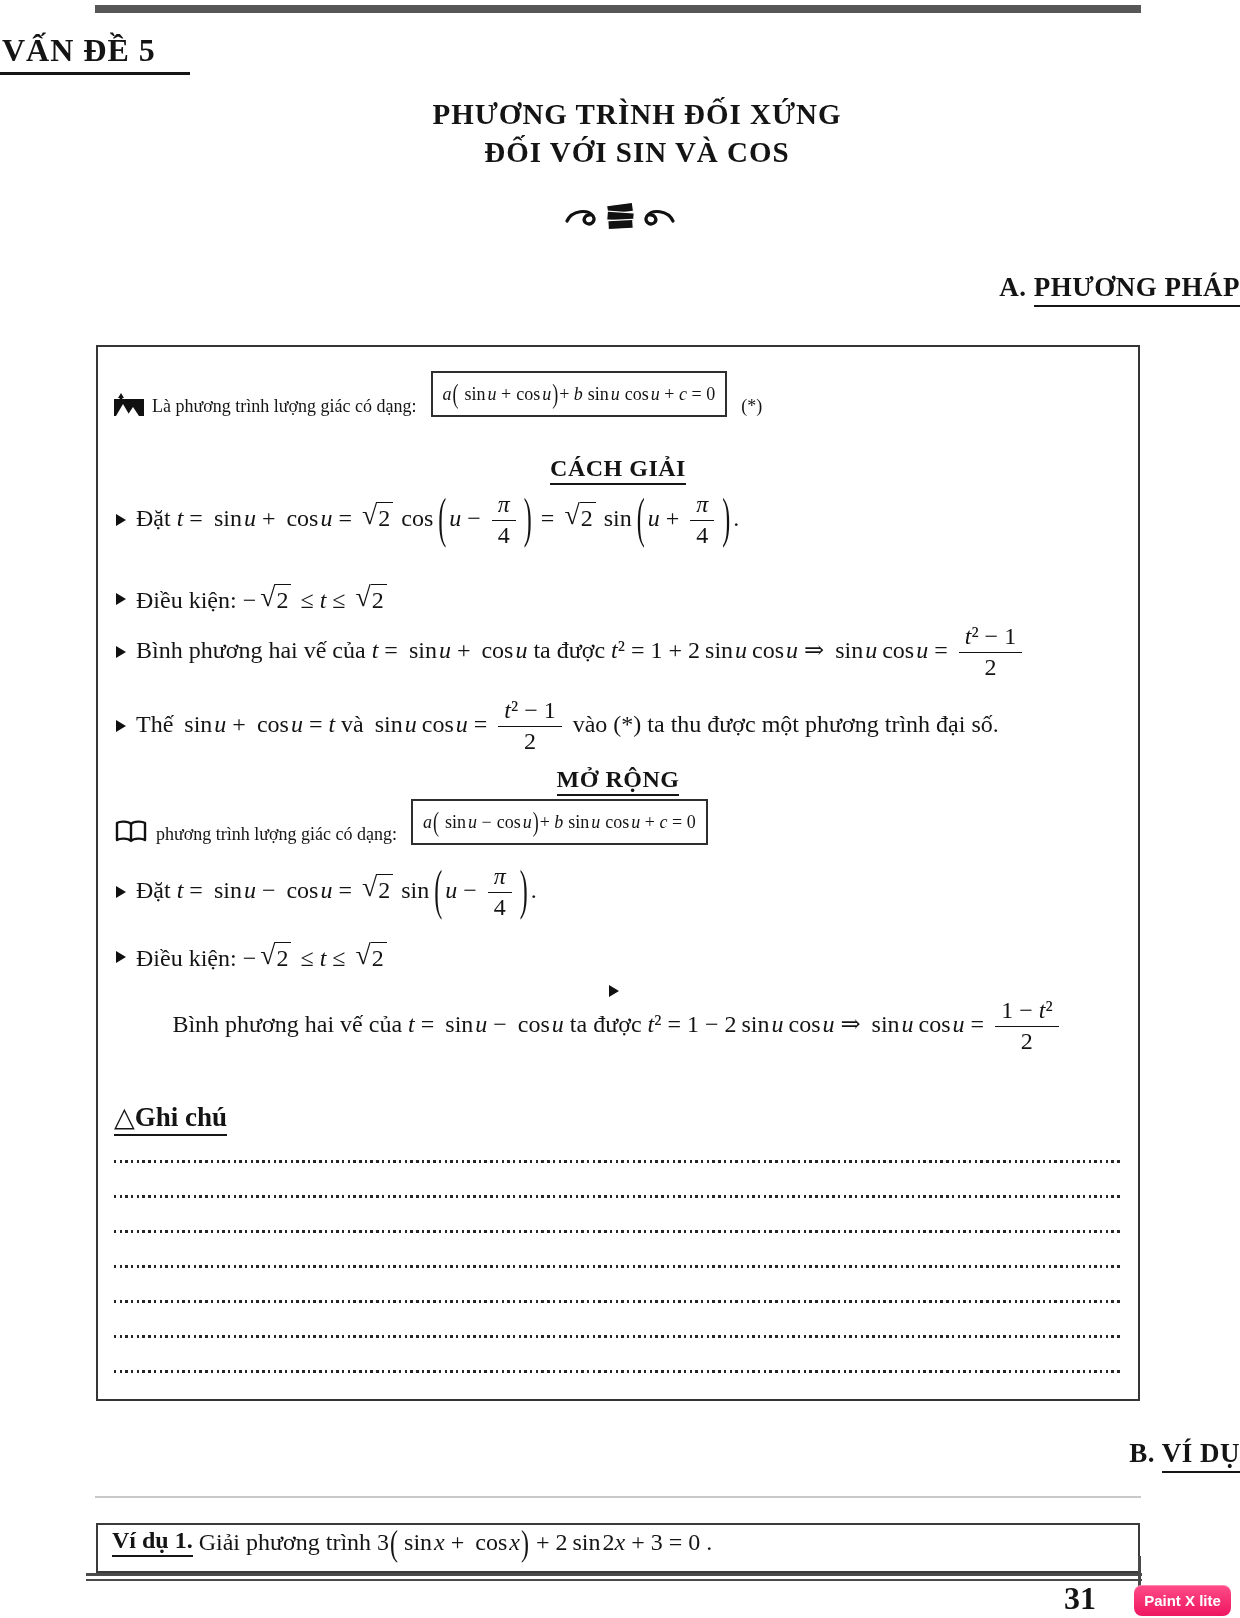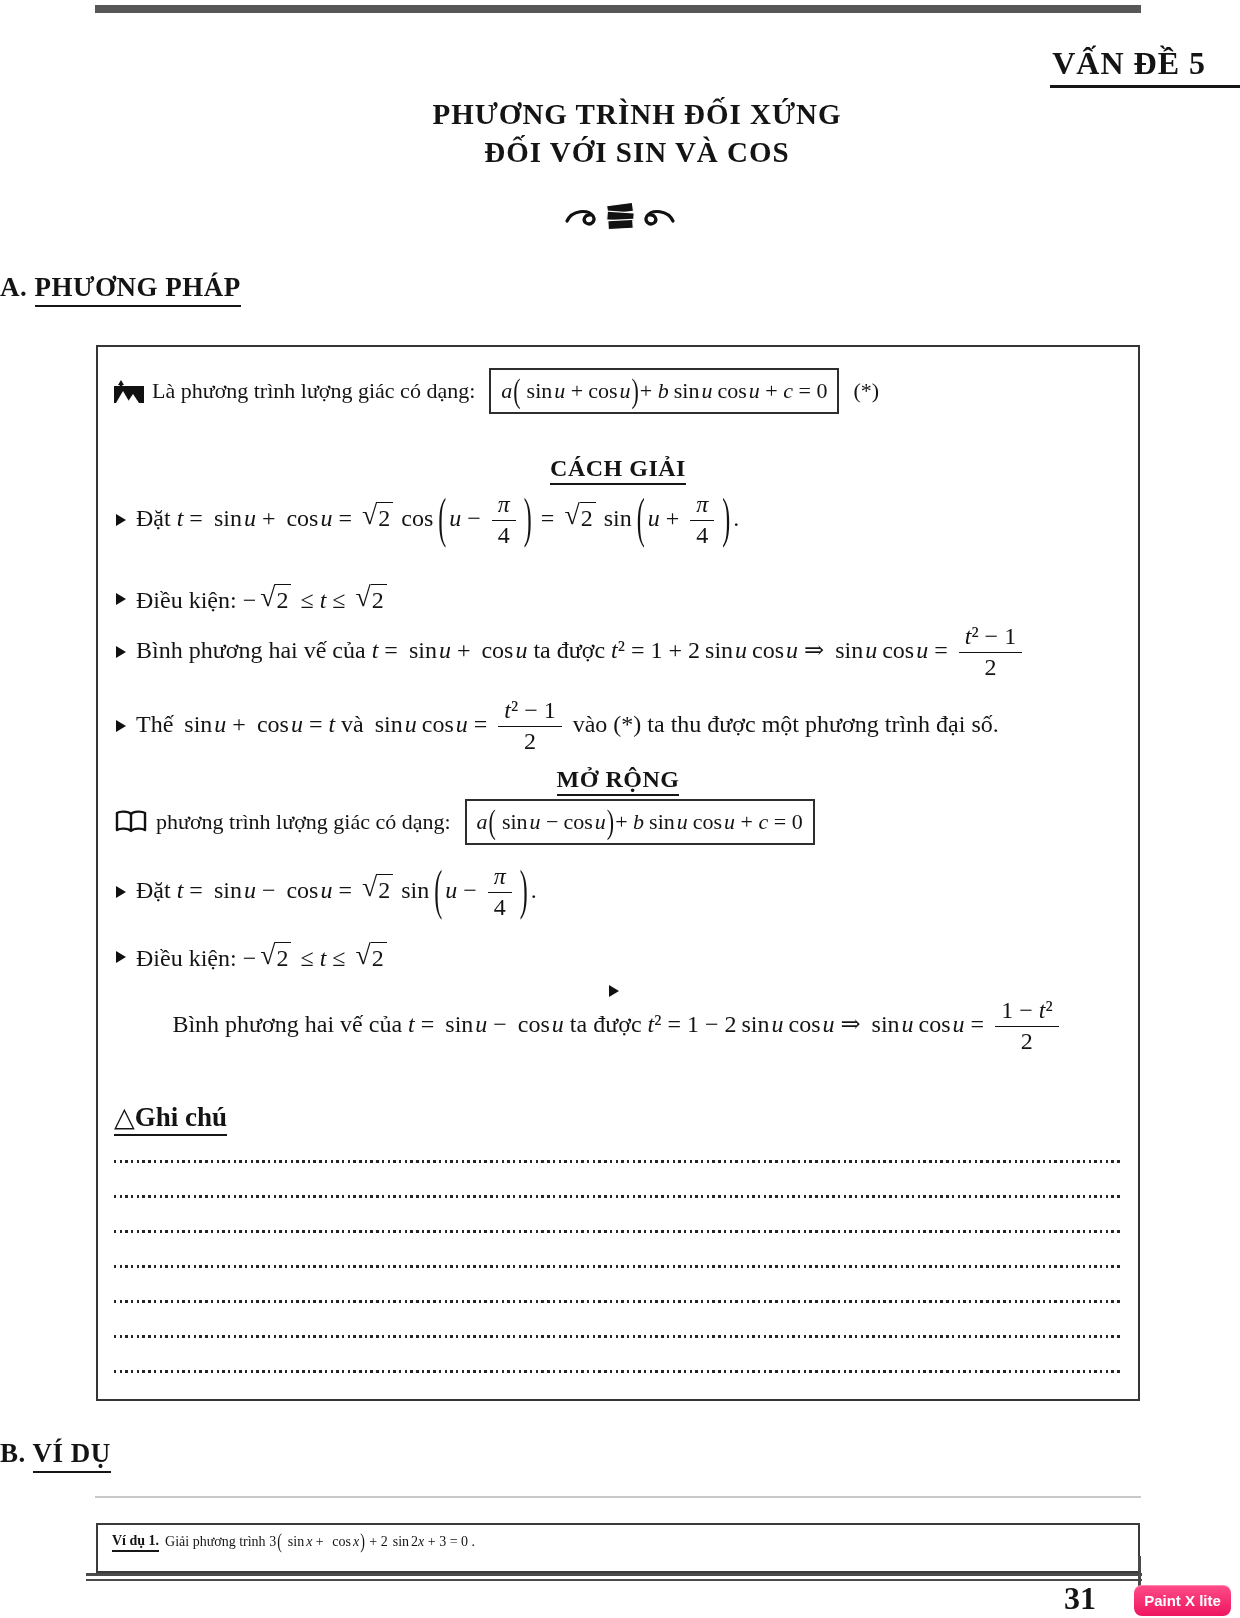--- a/index.html
+++ b/index.html
@@ -1,37 +1,37 @@
 <!DOCTYPE html>
 <html><head>
 <meta charset="utf-8">
 <style>
   html,body{margin:0;padding:0;background:#fff;}
   .page{position:relative;width:1240px;height:1618px;background:#fff;overflow:hidden;
         font-family:"Liberation Serif","DejaVu Serif",serif;color:#141414;}
 
   .top-rule{position:absolute;left:95px;top:5px;width:1046px;height:8px;background:#575757;}
 
-  .kicker{position:absolute;top:45px;left:0;width:100%;text-align:right;}
+  .kicker{position:absolute;top:32px;left:0;width:100%;text-align:left;}
   .kicker span{font-size:32px;font-weight:bold;border-bottom:3px solid #161616;padding:0 34px 4px 2px;letter-spacing:1px;}
 
   .main-title{position:absolute;top:96px;left:0;width:100%;text-align:center;
               font-size:29px;font-weight:bold;line-height:1.3;letter-spacing:1px;margin-left:17px;}
 
   .ornament{position:absolute;top:200px;left:0;width:100%;text-align:center;}
 
-  .sec-heading{position:absolute;left:0;width:100%;text-align:left;font-size:27px;font-weight:bold;letter-spacing:0.5px;}
+  .sec-heading{position:absolute;left:0;width:100%;text-align:right;font-size:27px;font-weight:bold;letter-spacing:0.5px;}
   .sec-heading .us{border-bottom:2.5px solid #161616;padding-bottom:3px;}
   .sec-a{top:272px;}
   .sec-b{top:1438px;}
 
   .method-box{position:absolute;left:96px;top:345px;width:1044px;height:1056px;
               border:2px solid #353535;box-sizing:border-box;padding:14px 16px 0 16px;}
 
-  .intro-row{display:flex;align-items:center;font-size:22px;margin-top:4px;min-height:52px;}
+  .intro-row{display:flex;align-items:flex-end;font-size:18px;margin-top:4px;min-height:52px;}
   .intro-row .lead{margin:0 10px 0 8px;}
   .fbox{display:inline-flex;align-items:center;border:2px solid #2e2e2e;padding:4px 10px;margin:0 4px;min-height:34px;}
   .tag{margin-left:10px;}
 
   .mid-heading{text-align:center;font-size:24px;font-weight:bold;letter-spacing:0.5px;}
   .mid-heading .us{border-bottom:2.5px solid #161616;padding-bottom:2px;}
   .h-cach{margin-top:38px;}
   .h-morong{margin-top:8px;}
 
   .bullet{display:flex;align-items:center;font-size:24px;}
@@ -64,21 +64,21 @@
 
   .notes-heading{margin-top:46px;font-size:27px;font-weight:bold;}
   .notes-heading span{border-bottom:2.5px solid #161616;padding-bottom:2px;}
   .dotline{height:3px;background:repeating-linear-gradient(90deg,#262626 0 2.4px,transparent 2.4px 5.7px);}
   .dotline.first{margin-top:27px;}
   .dotline + .dotline{margin-top:32px;}
 
   .pre-line{position:absolute;left:95px;top:1496px;width:1046px;height:2px;background:#c9c9c9;}
 
   .example-box{position:absolute;left:96px;top:1523px;width:1044px;height:50px;border:2px solid #3a3a3a;
-               box-sizing:border-box;display:flex;align-items:center;padding:0 6px 12px 14px;font-size:14px;}
+               box-sizing:border-box;display:flex;align-items:center;padding:0 6px 12px 14px;font-size:24px;}
   .ex-label{font-weight:bold;border-bottom:2.5px solid #161616;padding-bottom:1px;margin-right:6px;}
 
   .double-rule{position:absolute;left:86px;top:1573px;width:1056px;height:8px;
                border-top:3px solid #4a4a4a;border-bottom:2px solid #4a4a4a;box-sizing:border-box;}
   .tick{position:absolute;left:1138px;top:1556px;width:3px;height:46px;background:#4a4a4a;}
 
   .page-number{position:absolute;left:1064px;top:1580px;font-size:32px;font-weight:bold;}
   .wm-badge{position:absolute;left:1134px;top:1585px;width:97px;height:31px;border-radius:8px;
             display:flex;align-items:center;justify-content:center;
             font-family:"Liberation Sans","DejaVu Sans",sans-serif;font-weight:bold;font-size:15px;color:#fff;

